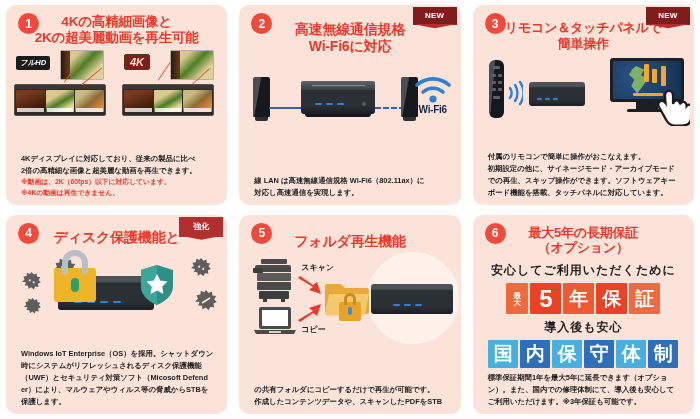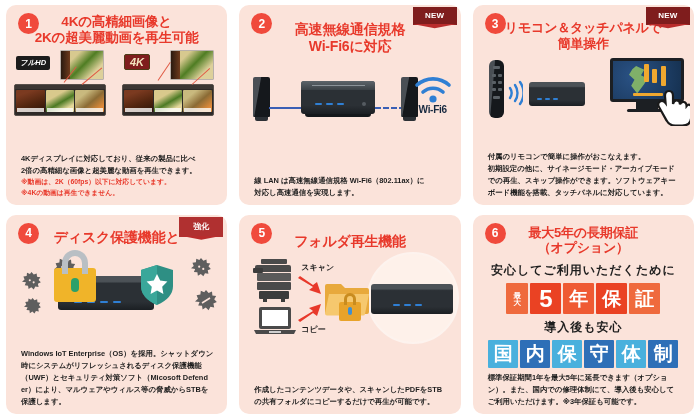--- a/index.html
+++ b/index.html
@@ -596,22 +596,22 @@
             </svg>
           </div>
 
           <div class="lock5">
             <div class="sh"></div>
             <div class="kh"></div>
           </div>
         </div>
 
         <div class="body">
+          <p>の共有フォルダにコピーするだけで再生が可能です。</p>
           <p>作成したコンテンツデータや、スキャンしたPDFをSTB</p>
-          <p>の共有フォルダにコピーするだけで再生が可能です。</p>
         </div>
       </div>
     </div>
   </div>
 
   <div class="cell">
     <div class="panel">
       <div class="numcircle">6</div>
       <div class="inner">
         <div class="title p6">

